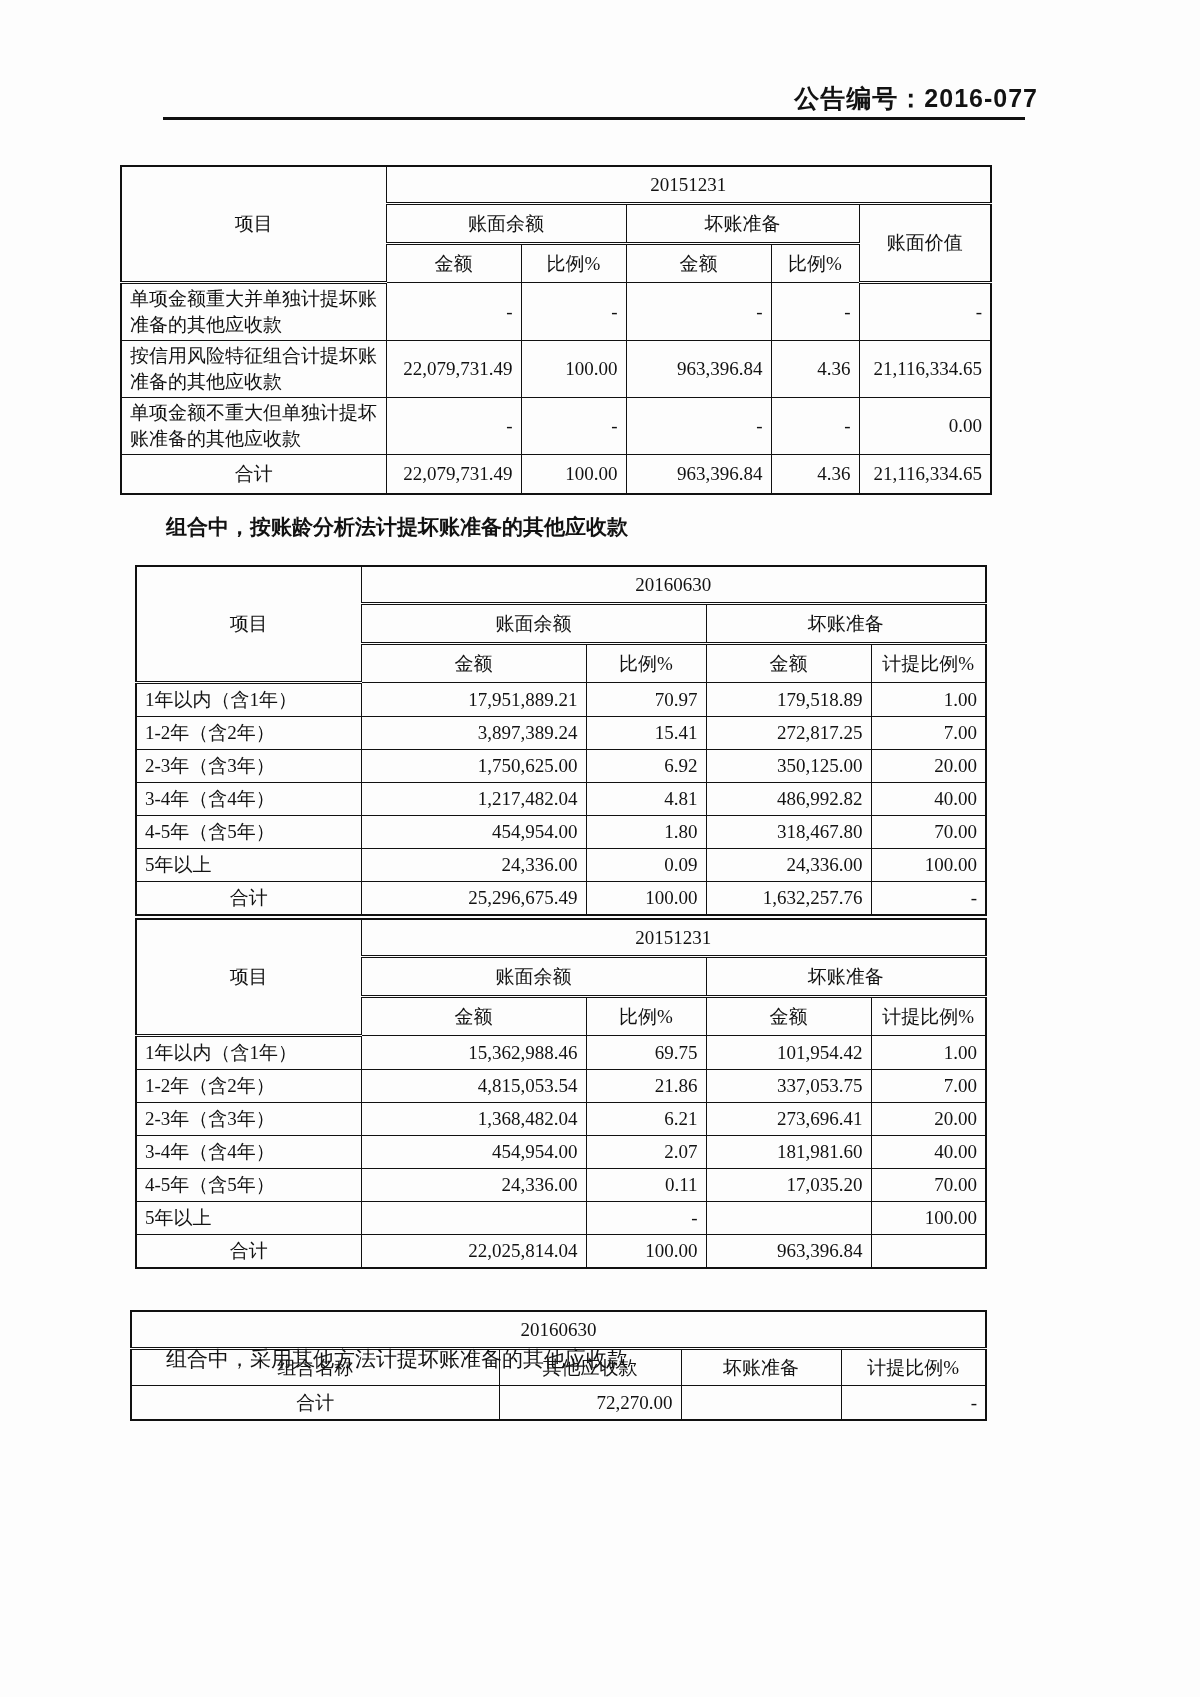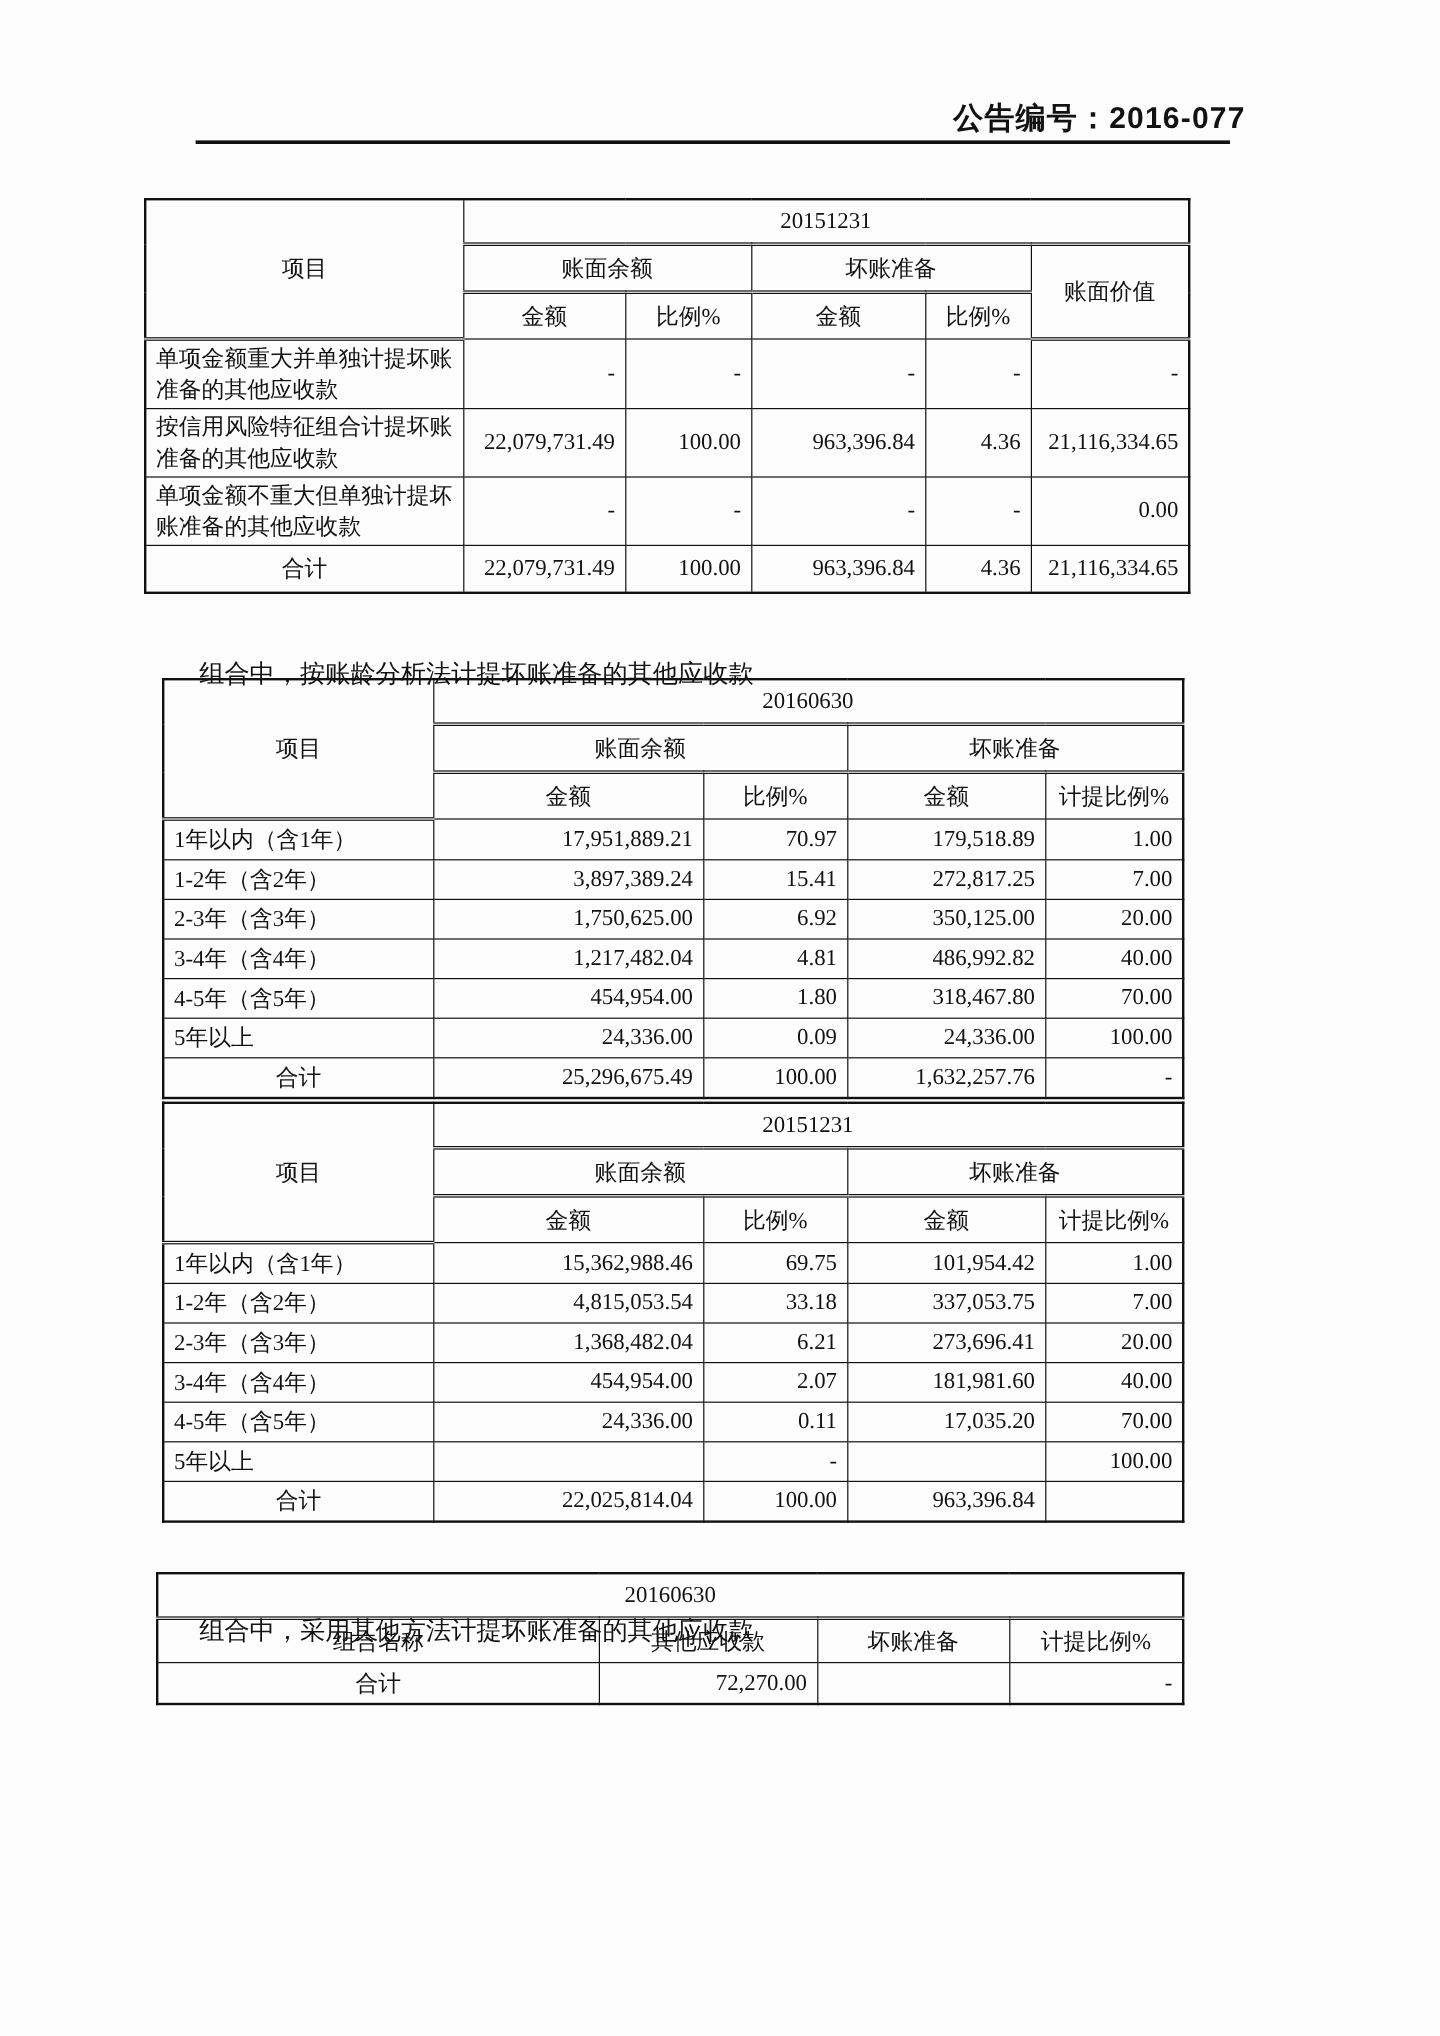--- a/index.html
+++ b/index.html
@@ -21,21 +21,21 @@
   .t1{left:120px;top:165px;width:870px;}
   .t1 .data-row td{height:52px;}
   .t1 tr:last-of-type td{height:34px;}
   .t2{left:135px;top:565px;width:850px;}
   .t3{left:135px;top:918px;width:850px;}
   .t2 .data-row td,.t3 .data-row td{height:28px;}
   .t4{left:130px;top:1310px;width:855px;}
   .t4 .data-row td{height:29px;}
   .t4 .head-row td{height:31px;}
   .t tr:last-of-type td:first-child{text-align:center;}
-  #hdg2{top:547px;}
+  #hdg2{top:513px;font-weight:bold;}
   #hdg4{top:1345px;}
 </style>
 </head>
 <body>
 
 <div class="page">
 
   <div class="notice">公告编号：2016-077</div>
   <div class="headrule"></div>
 
@@ -217,21 +217,21 @@
           <td class="item">1年以内（含1年）</td>
           <td class="num">15,362,988.46</td>
           <td class="num">69.75</td>
           <td class="num">101,954.42</td>
           <td class="num">1.00</td>
         </tr>
 
         <tr class="data-row">
           <td class="item">1-2年（含2年）</td>
           <td class="num">4,815,053.54</td>
-          <td class="num">33.18</td>
+          <td class="num">21.86</td>
           <td class="num">337,053.75</td>
           <td class="num">7.00</td>
         </tr>
 
         <tr class="data-row">
           <td class="item">2-3年（含3年）</td>
           <td class="num">1,368,482.04</td>
           <td class="num">6.21</td>
           <td class="num">273,696.41</td>
           <td class="num">20.00</td>

